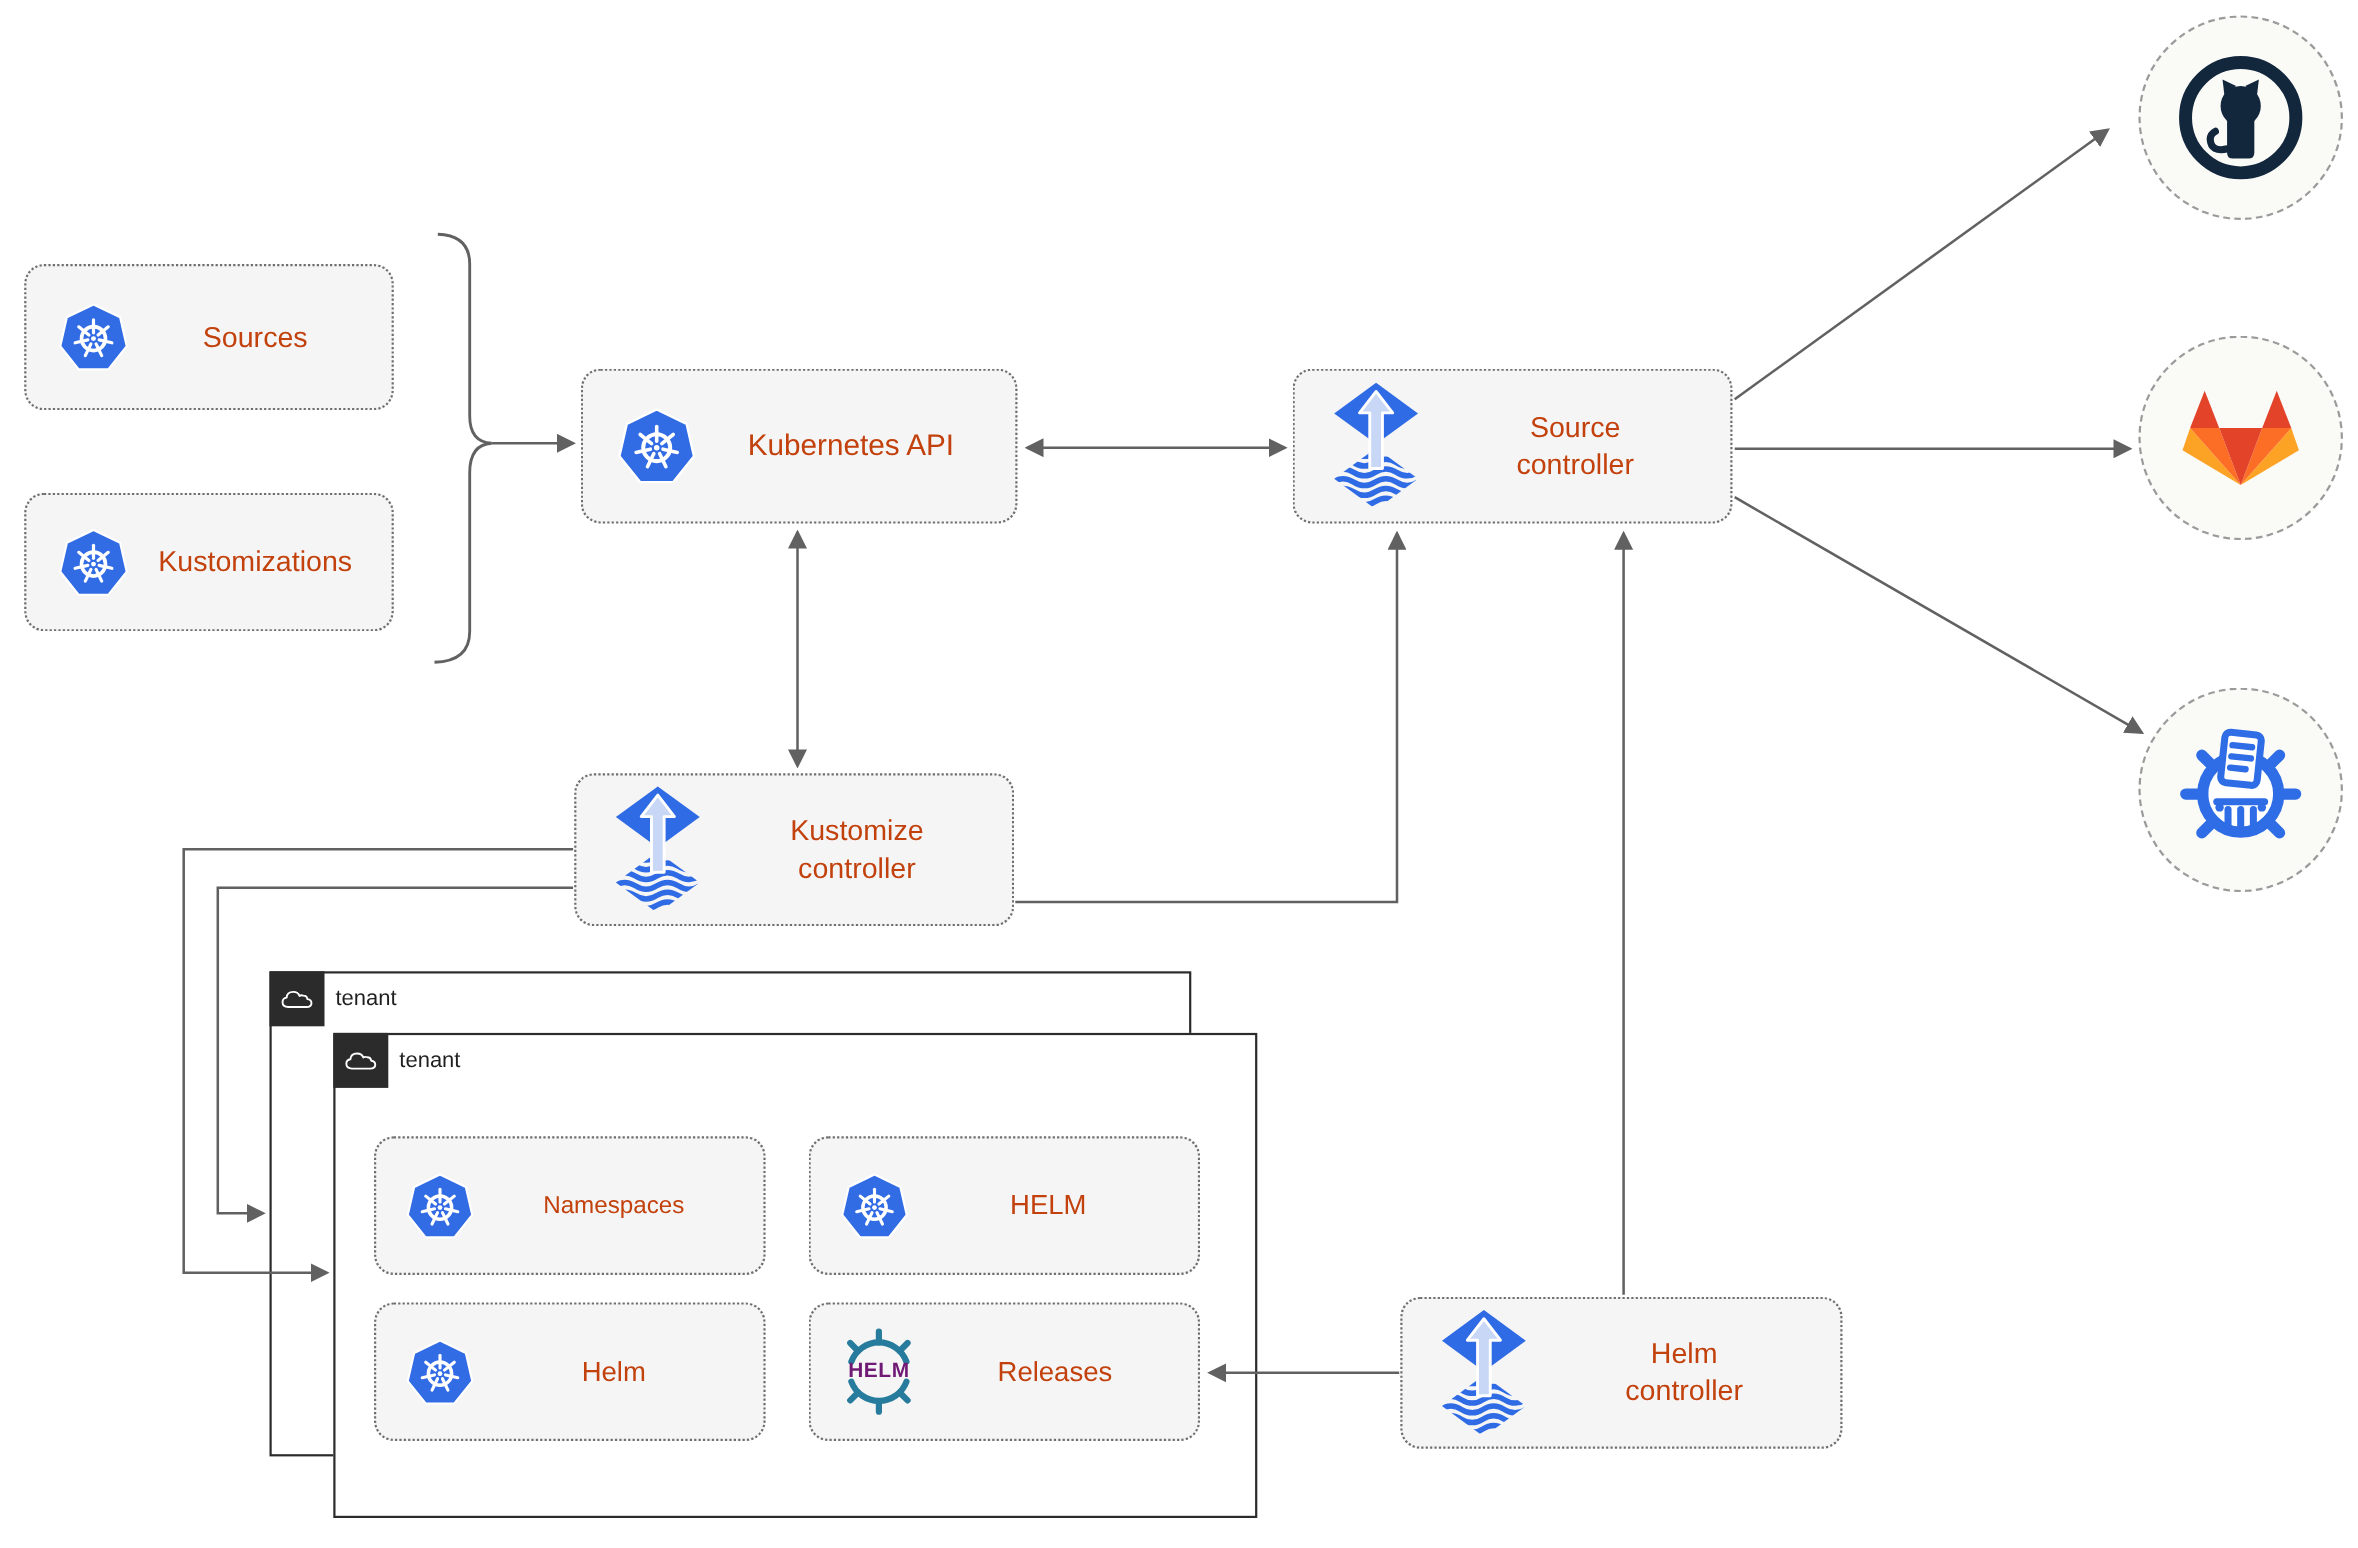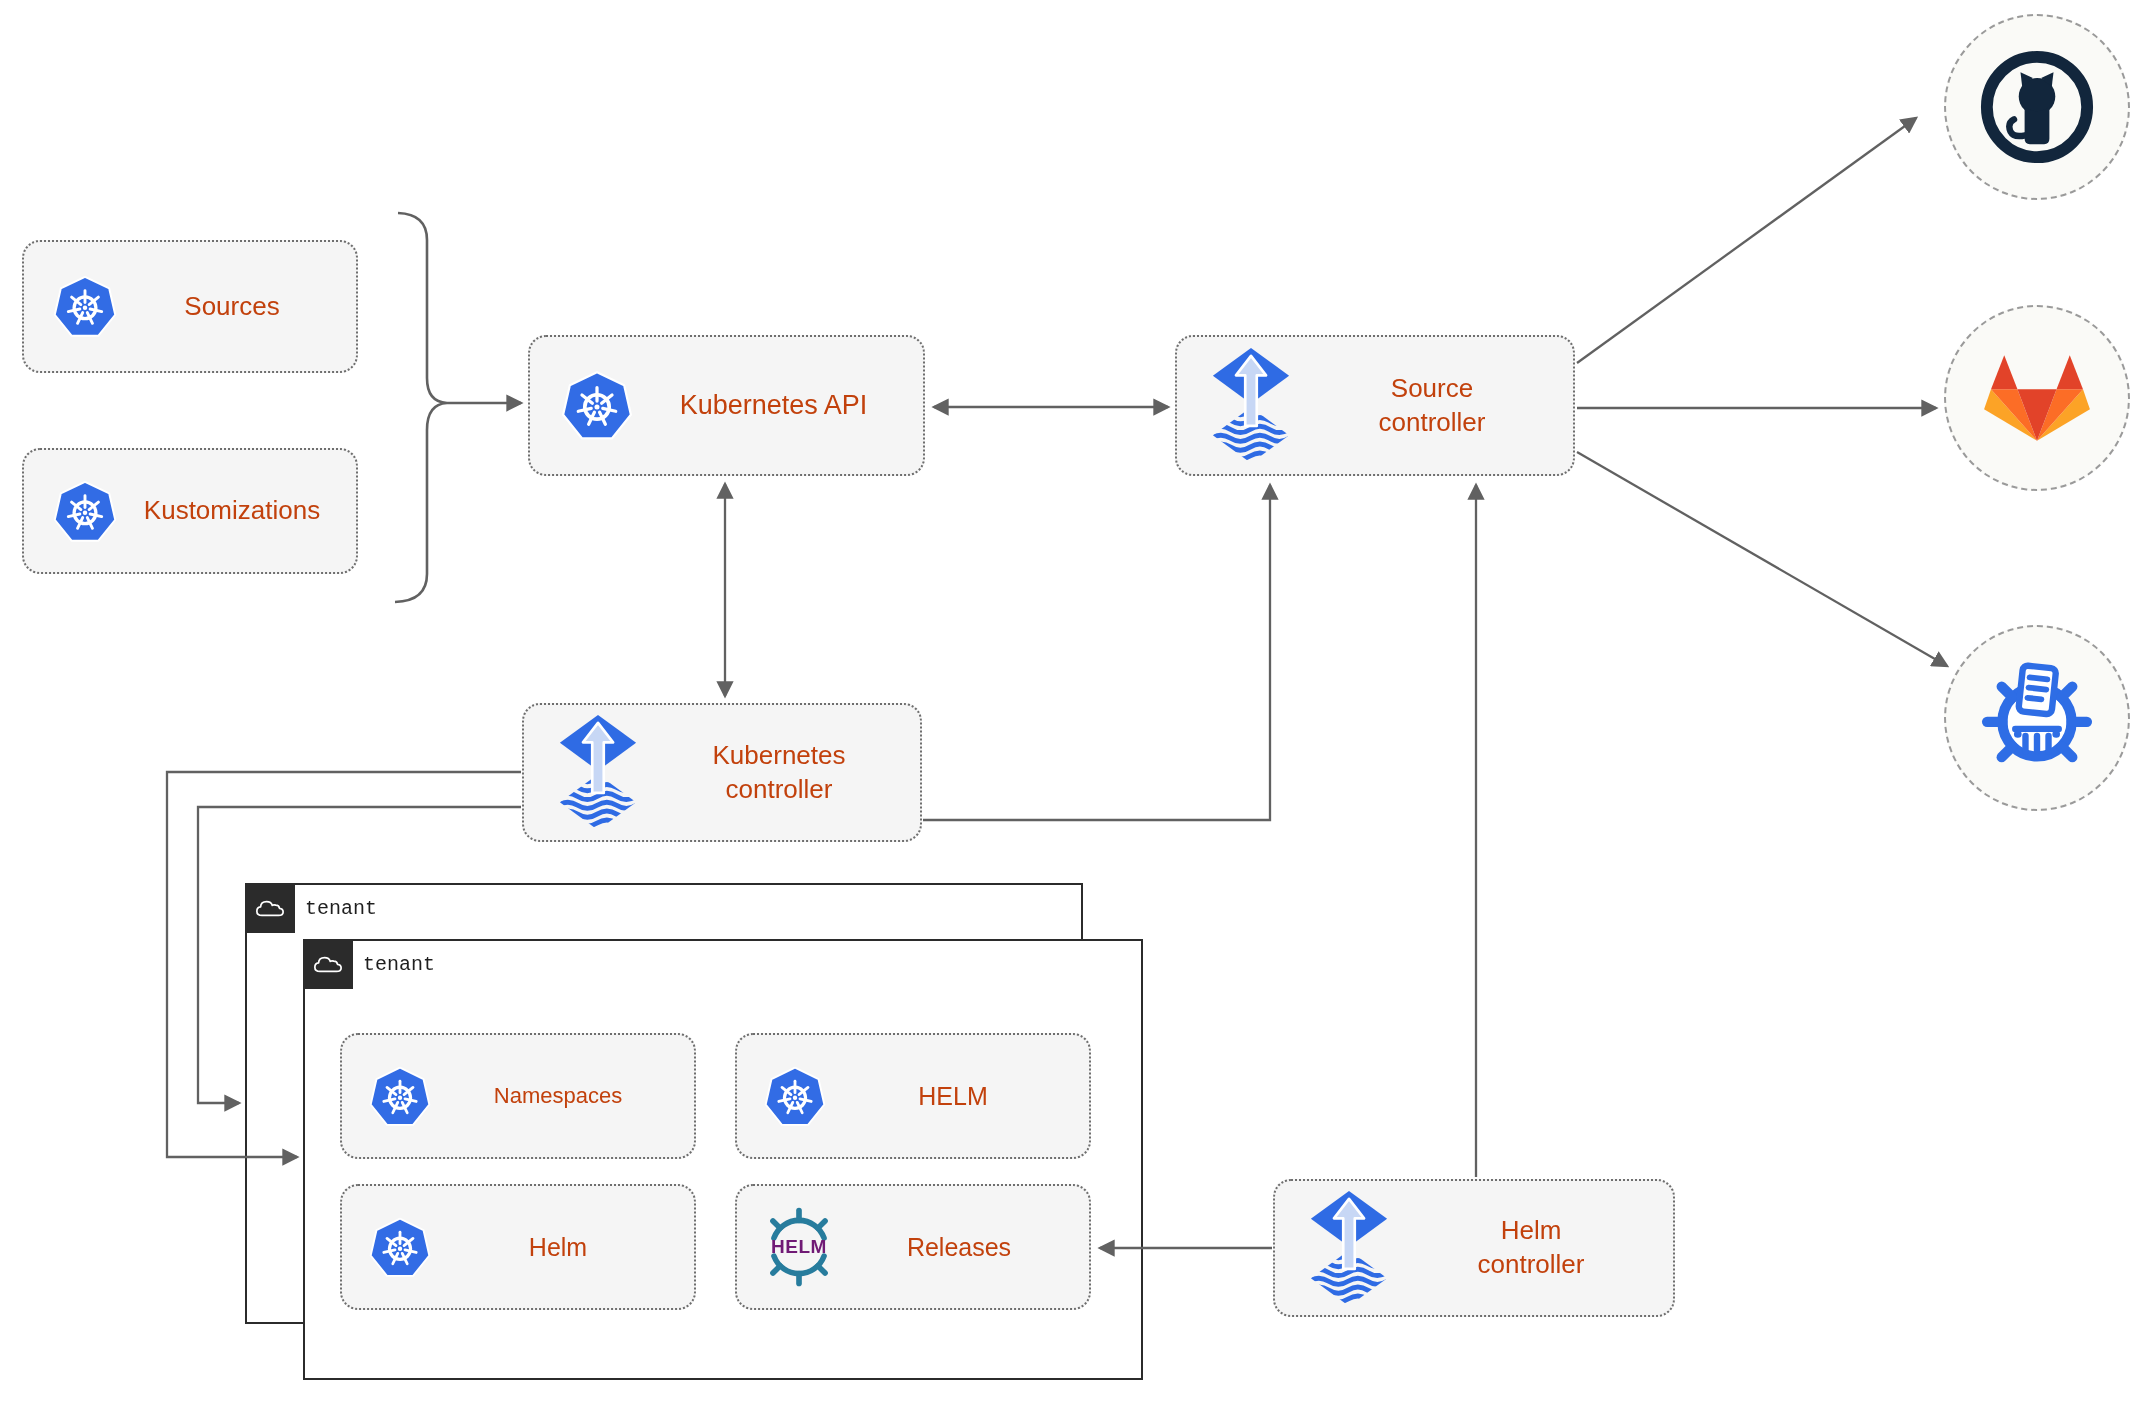--- a/index.html
+++ b/index.html
@@ -12,21 +12,21 @@
   .node .nlabel{flex:1;text-align:center;font-size:26px;color:#c2410c;line-height:1.3;padding:0 14px 0 4px;}
   .node .icon{flex:0 0 auto;}
   
   .endpoint{position:absolute;width:186px;height:186px;border-radius:50%;background:#FAFAF7;
             border:2.5px dashed #9A9A9A;display:flex;align-items:center;justify-content:center;box-sizing:border-box;}
   
   .tenant{position:absolute;background:#ffffff;border:2px solid #2B2B2B;box-sizing:border-box;}
   .tenant-tag{position:absolute;top:-2px;left:-2px;width:50px;height:50px;background:#2B2B2B;
               display:flex;align-items:center;justify-content:center;}
   .tenant-name{position:absolute;top:-2px;left:58px;height:50px;display:flex;align-items:center;
-               font-size:20px;color:#1f1f1f;font-family:Liberation Mono, monospace;}
+               font-size:20px;color:#1f1f1f;}
   
   .helm-logo{position:relative;width:80px;height:80px;}
   .helm-logo svg{position:absolute;inset:0;}
   .helm-word{position:absolute;left:50%;top:50%;transform:translate(-50%,-52%);
              font-size:19px;font-weight:bold;letter-spacing:0.5px;color:#701a75;}
   .connectors{position:absolute;left:0;top:0;z-index:40;pointer-events:none;}
   .defs-hidden{position:absolute;width:0;height:0;overflow:hidden;}
 </style>
 </head>
 <body>
@@ -179,21 +179,21 @@
     <svg class="icon" style="margin-left:34px;" width="80" height="117">
         <use href="#sym-flux"></use>
       </svg>
     <div class="nlabel" style="padding:0 60px;">Source controller</div>
   </div>
 
   <div class="node" style="left:522px;top:703px;width:400px;height:139px;">
     <svg class="icon" style="margin-left:34px;" width="80" height="117">
         <use href="#sym-flux"></use>
       </svg>
-    <div class="nlabel" style="padding:0 55px;">Kubernetes controller</div>
+    <div class="nlabel" style="padding:0 55px;">Kustomize controller</div>
   </div>
 
   <div class="node" style="left:1273px;top:1179px;width:402px;height:138px;z-index:20;">
     <svg class="icon" style="margin-left:34px;" width="80" height="117">
         <use href="#sym-flux"></use>
       </svg>
     <div class="nlabel" style="padding:0 70px;">Helm controller</div>
   </div>
 
   <div class="node" style="left:340px;top:1033px;width:356px;height:126px;">

